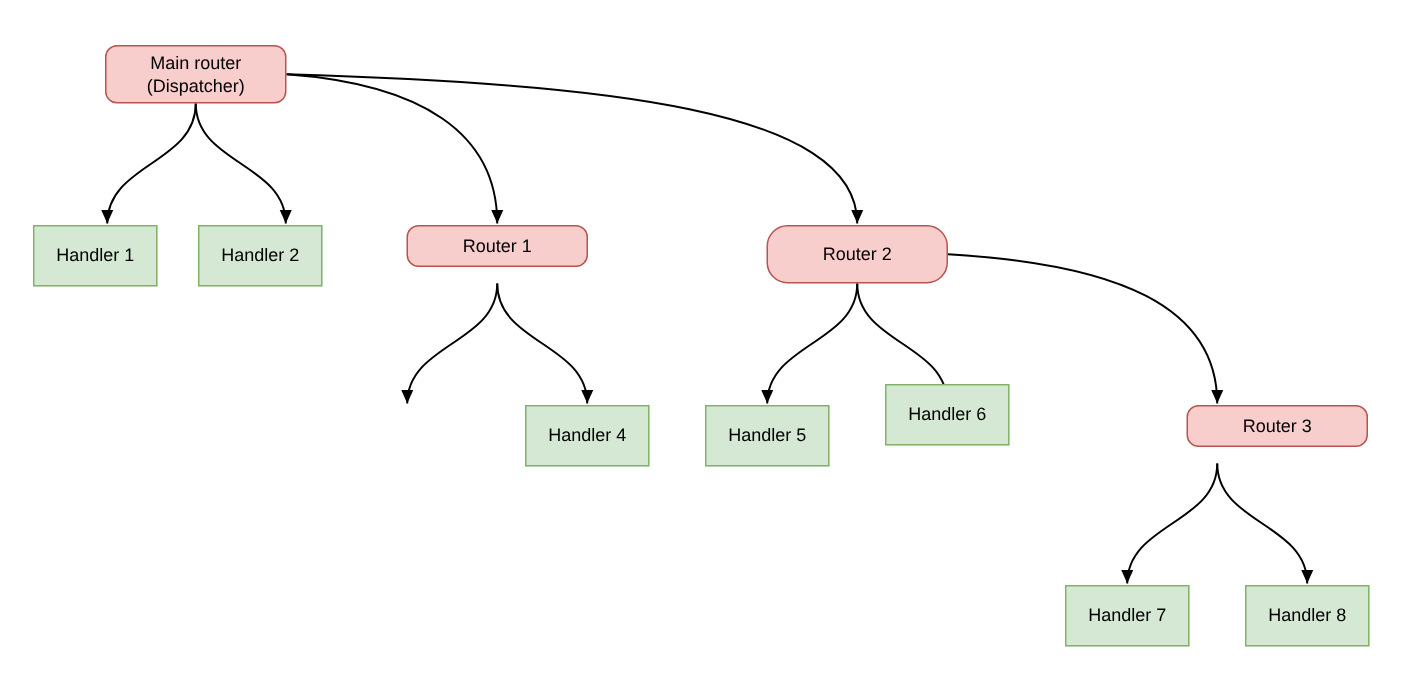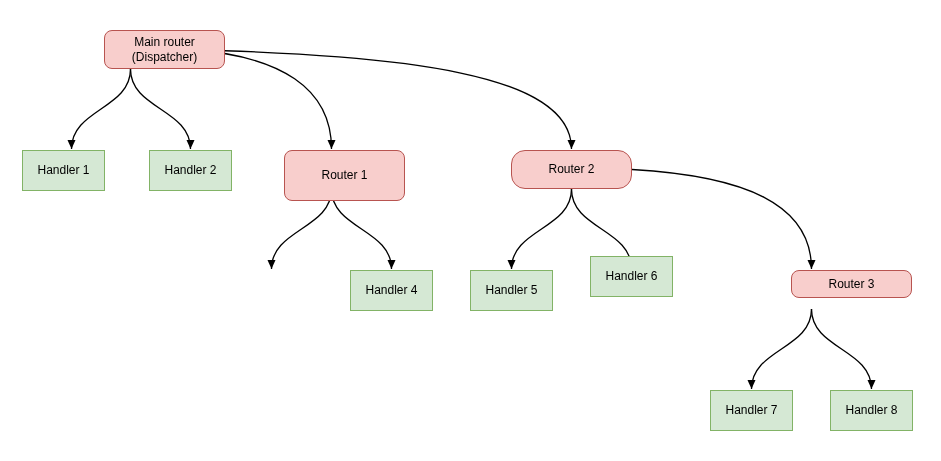--- a/index.html
+++ b/index.html
@@ -67,28 +67,28 @@
     <path class="edge" marker-end="url(#arrow)" d="M 191 49.5 C 400 56, 571.5 72, 571.5 149"></path>
     <path class="edge" marker-end="url(#arrow)" d="M 331.5 189 C 331.5 229, 271.5 229, 271.5 269"></path>
     <path class="edge" marker-end="url(#arrow)" d="M 331.5 189 C 331.5 229, 391.5 229, 391.5 269"></path>
     <path class="edge" marker-end="url(#arrow)" d="M 571.5 189 C 571.5 229, 511.5 229, 511.5 269"></path>
     <path class="edge" marker-end="url(#arrow)" d="M 571.5 189 C 571.5 229, 631.5 229, 631.5 269"></path>
     <path class="edge" marker-end="url(#arrow)" d="M 632 169.5 C 745 176, 811.5 204, 811.5 269"></path>
     <path class="edge" marker-end="url(#arrow)" d="M 811.5 309 C 811.5 349, 751.5 349, 751.5 389"></path>
     <path class="edge" marker-end="url(#arrow)" d="M 811.5 309 C 811.5 349, 871.5 349, 871.5 389"></path>
   </svg>
 
-  <div class="node router" style="left:70px;  top:30px;  width:121px; height:39px;margin-left:34px;">Main router
+  <div class="node router" style="left:70px;  top:30px;  width:121px; height:39px;">Main router
 (Dispatcher)</div>
 
   <div class="node handler" style="left:22px;  top:150px; width:83px;  height:41px;">Handler 1</div>
 
-  <div class="node handler" style="left:149px; top:150px; width:83px;  height:41px;">Handler 2</div>
+  <div class="node handler" style="left:132px; top:150px; width:83px;  height:41px;">Handler 2</div>
 
-  <div class="node router" style="left:284px; top:150px; width:121px; height:51px;">Router 1</div>
+  <div class="node router" style="left:271px; top:150px; width:121px; height:28px;">Router 1</div>
 
   <div class="node router" style="left:511px; top:150px; width:121px; height:39px;border-radius:14px;">Router 2</div>
 
 
   <div class="node handler" style="left:350px; top:270px; width:83px;  height:41px;">Handler 4</div>
 
   <div class="node handler" style="left:470px; top:270px; width:83px;  height:41px;">Handler 5</div>
 
   <div class="node handler" style="left:590px; top:256px; width:83px;  height:41px;">Handler 6</div>
 

